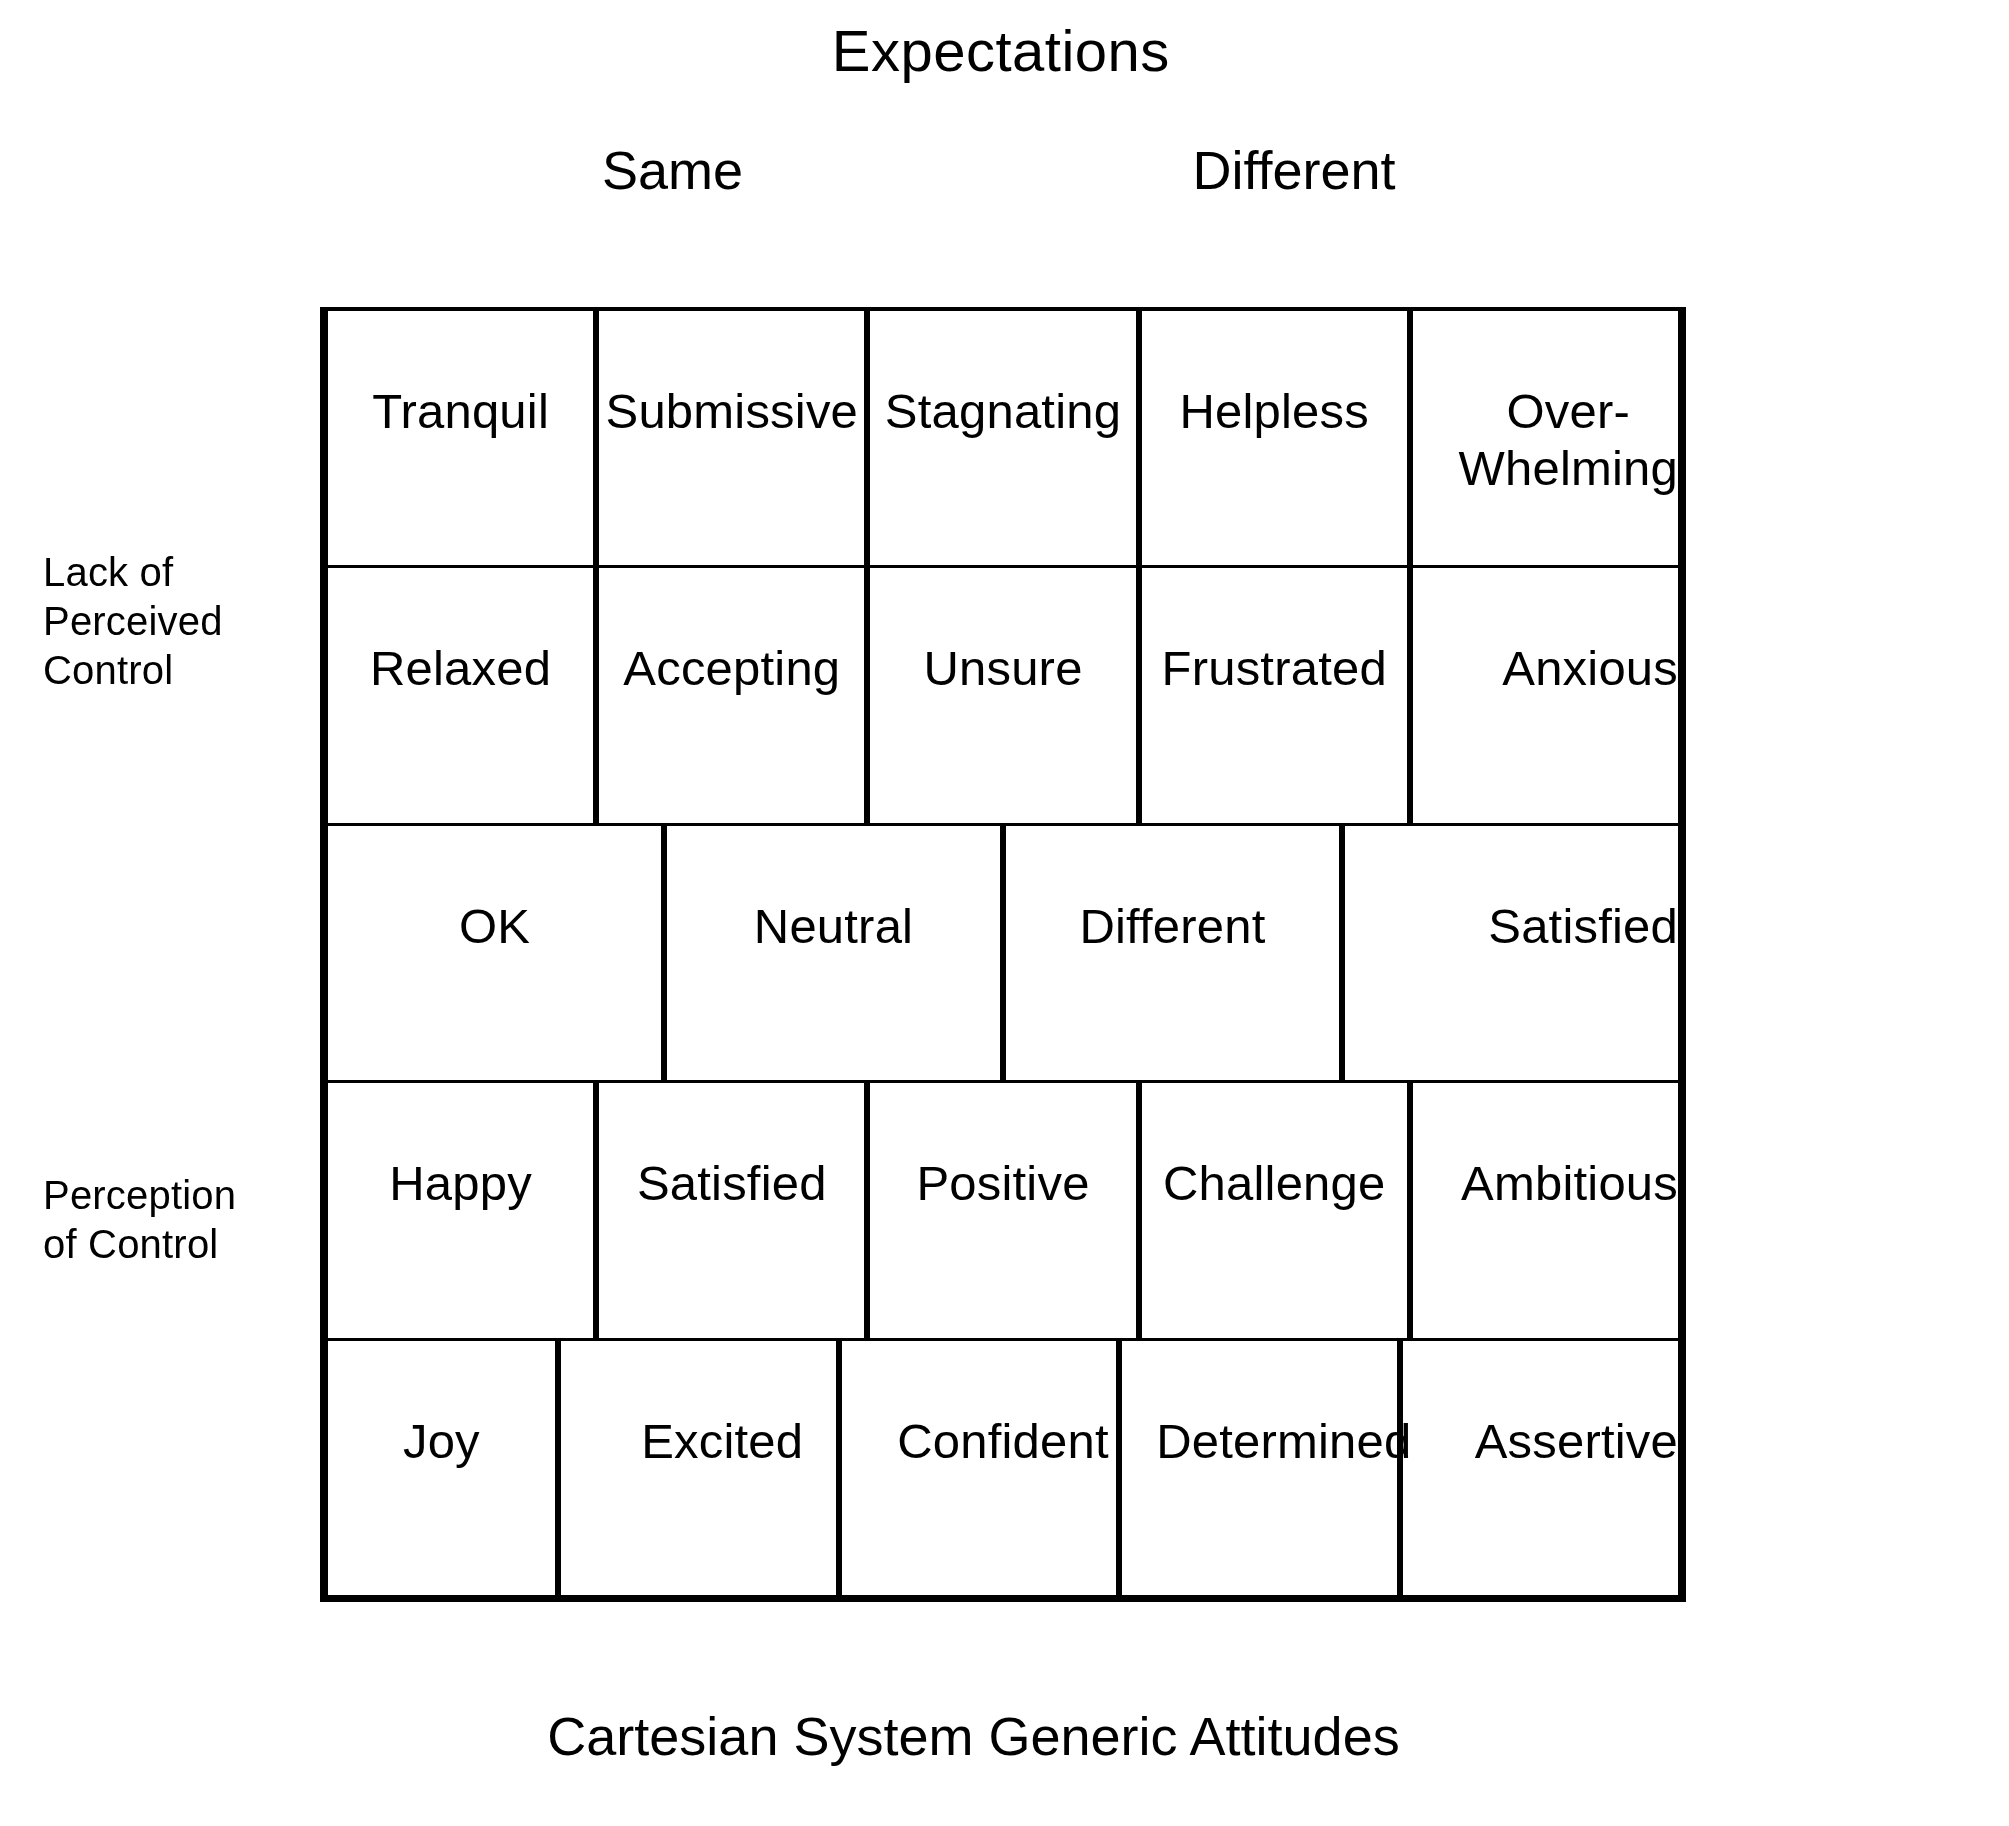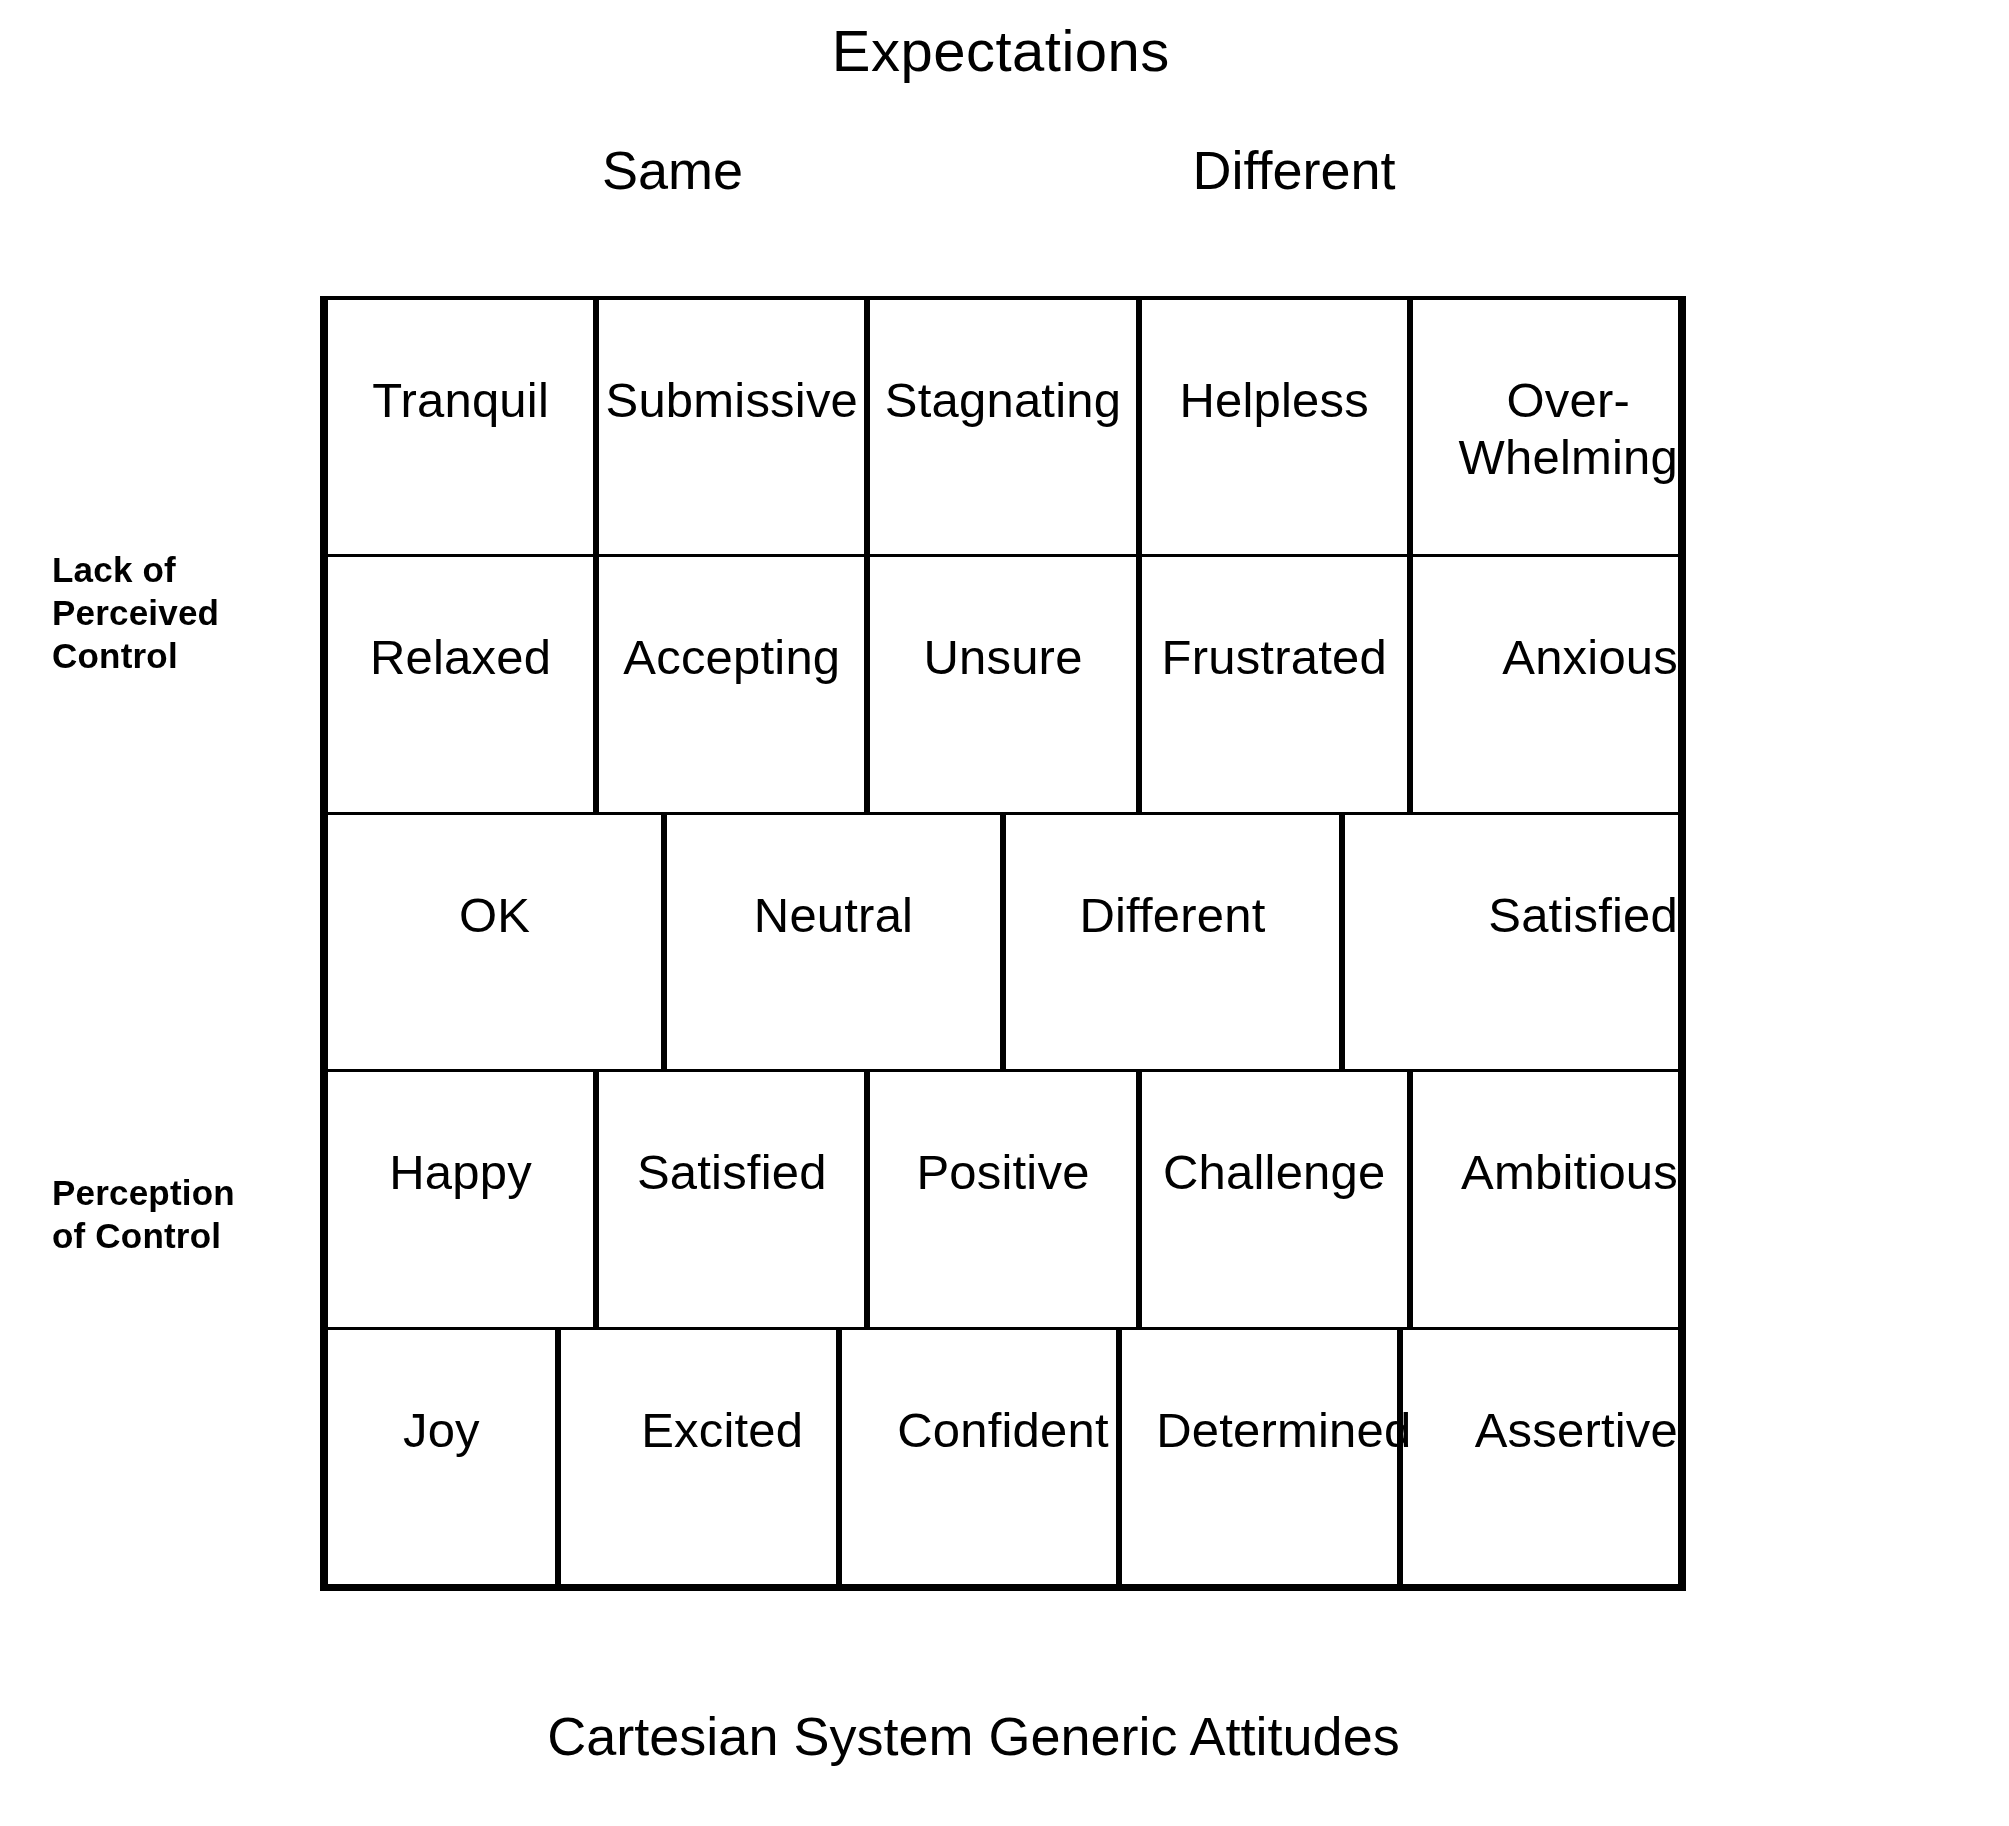--- a/index.html
+++ b/index.html
@@ -45,35 +45,35 @@
     top: 139px;
     width: 306px;
     text-align: center;
     font-size: 54px;
     white-space: nowrap;
   }
 
   
   .row-group-label {
     position: absolute;
-    left: 52px;
-    font-size: 35px;
-    font-weight: bold;
+    left: 43px;
+    font-size: 40px;
+    font-weight: normal;
     line-height: 1.23;
     letter-spacing: 0.2px;
     white-space: pre-line;
   }
   #lack-of-perceived-control-label { top: 548px; }
   #perception-of-control-label     { top: 1171px; }
 
   
   #attitudes-grid {
     position: absolute;
     left: 320px;
-    top: 296px;
+    top: 307px;
     width: 1366px;
     height: 1295px;
     box-sizing: border-box;
     border-top: 4.6px solid #000;
     border-bottom: 7.4px solid #000;
     border-left: 8.3px solid #000;
     border-right: 8.3px solid #000;
     display: flex;
     flex-direction: column;
   }

